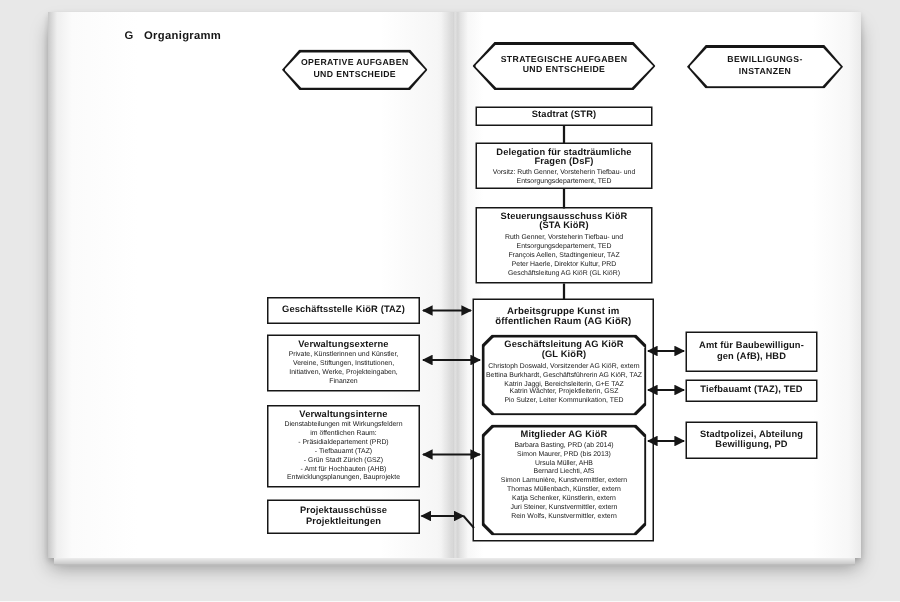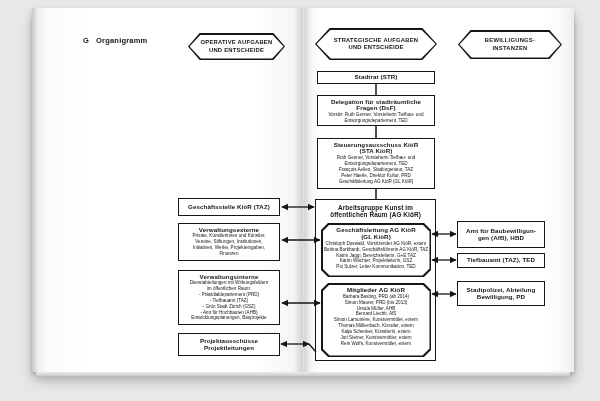--- a/index.html
+++ b/index.html
@@ -12,21 +12,21 @@
   #page-left{position:absolute;left:0;top:0;width:270px;height:100%;
         background:linear-gradient(90deg,#c8c8c8 0px,#efefef 6px,#fbfbfb 16px,#ffffff 60px,#ffffff 82%,#f6f6f6 96%,#ececec 100%);}
   #page-right{position:absolute;left:270px;top:0;width:272px;height:100%;
         background:linear-gradient(90deg,#e0e0e0 0px,#f4f4f4 5px,#ffffff 20px,#ffffff 88%,#f7f7f7 97%,#ebebeb 100%);}
   #gutter{position:absolute;left:262px;top:0;width:18px;height:100%;
         background:linear-gradient(90deg,rgba(0,0,0,0) 0%,rgba(0,0,0,0.09) 42%,rgba(0,0,0,0.02) 52%,rgba(0,0,0,0.10) 62%,rgba(0,0,0,0) 100%);}
   #page-stack{position:absolute;left:36px;top:372px;width:534px;height:4px;
         background:linear-gradient(180deg,#ededed,#c9c9c9);border-bottom:1px solid #bdbdbd;}
 
   
-  #heading{position:absolute;left:83px;top:36px;font-size:7.5px;font-weight:bold;color:#161616;letter-spacing:0.2px;text-align:center;}
+  #heading{position:absolute;left:83px;top:19px;font-size:7.5px;font-weight:bold;color:#161616;letter-spacing:0.2px;text-align:center;}
   #heading .letter{margin-right:7px;}
 
   
   .hex{position:absolute;background:#161616;}
   .hex,.hex-in{clip-path:polygon(0 50%,12% 0,88% 0,100% 50%,88% 100%,12% 100%);}
   .hex-in{position:absolute;left:1.5px;top:1.5px;right:1.5px;bottom:1.5px;background:#fff;
         display:flex;align-items:center;justify-content:center;text-align:center;
         font-size:5.8px;font-weight:bold;color:#161616;line-height:1.25;letter-spacing:0.25px;white-space:pre-line;}
   #hex-operative{left:188px;top:33px;width:97px;height:27px;}
   #hex-strategische{left:315px;top:28px;width:122px;height:32px;}

